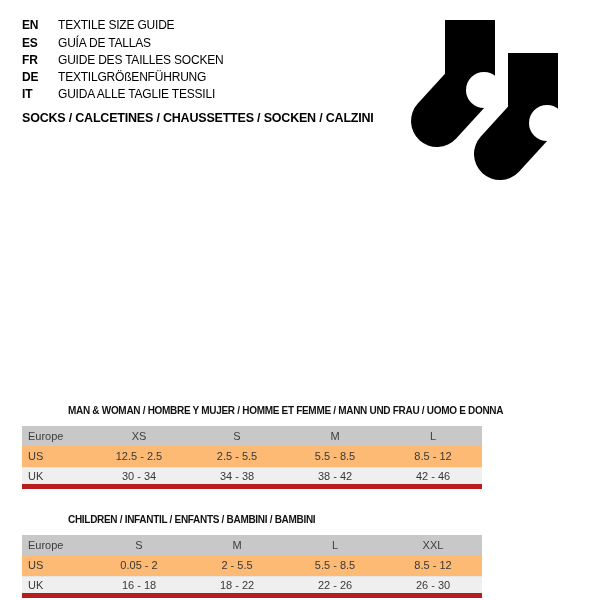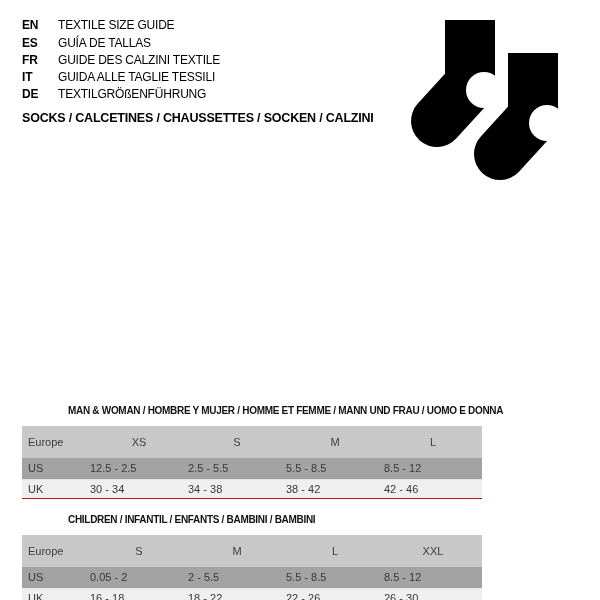--- a/index.html
+++ b/index.html
@@ -26,55 +26,55 @@
   .t1 { top: 405px; }
   .t2 { top: 514px; }
   .tbl-title {
     font-weight: bold; font-size: 10px; letter-spacing: -0.3px;
     margin-bottom: 10px; white-space: nowrap; color: #111; padding-left: 46px;
   }
   table {
     border-collapse: collapse; table-layout: fixed;
     width: 460px; font-size: 11px;
   }
-  thead tr { background: #c8c8c8; height: 32px; }
+  thead tr { background: #c8c8c8; height: 20px; }
   th { font-weight: normal; color: #3d3d3d; padding: 0; }
-  td { color: #383838; padding: 0; }
+  td { text-align: center; color: #383838; padding: 0; }
   th:first-child, td:first-child { text-align: left; padding-left: 6px; }
-  tr.row-us { height: 21px; background: #a3a3a3; margin-left: 8px; }
+  tr.row-us { height: 21px; background: #fdba74; margin-left: 8px; }
   tr.row-uk {
     height: 19px; background: #efefef;
-    border-top: 1px solid #e4e4e4; border-bottom: 1px solid #b91c1c; padding-left: 36px;
+    border-top: 1px solid #e4e4e4; border-bottom: 5px solid #b91c1c; padding-left: 36px;
   }
 </style>
 </head>
 <body>
 
 <div>
 
   <div class="lang-block">
     <div class="lang-row">
       <span class="lang-code">EN</span>
       <span class="lang-label">TEXTILE SIZE GUIDE</span>
     </div>
     <div class="lang-row">
       <span class="lang-code">ES</span>
       <span class="lang-label">GUÍA DE TALLAS</span>
     </div>
     <div class="lang-row">
       <span class="lang-code">FR</span>
-      <span class="lang-label">GUIDE DES CALZINI TEXTILE</span>
+      <span class="lang-label">GUIDE DES TAILLES SOCKEN</span>
+    </div>
+    <div class="lang-row">
+      <span class="lang-code">DE</span>
+      <span class="lang-label">TEXTILGRÖßENFÜHRUNG</span>
     </div>
     <div class="lang-row">
       <span class="lang-code">IT</span>
       <span class="lang-label">GUIDA ALLE TAGLIE TESSILI</span>
-    </div>
-    <div class="lang-row">
-      <span class="lang-code">DE</span>
-      <span class="lang-label">TEXTILGRÖßENFÜHRUNG</span>
     </div>
   </div>
 
   <div class="category-line">SOCKS / CALCETINES / CHAUSSETTES / SOCKEN / CALZINI</div>
 
   <svg class="socks-svg" width="200" height="200" viewBox="400 0 200 200" xmlns="http://www.w3.org/2000/svg">
     <g fill="#000000">
 
       <rect x="445" y="20" width="50" height="75"></rect>
       <line x1="469" y1="86" x2="437" y2="121" stroke="#000000" stroke-width="52" stroke-linecap="round"></line>

